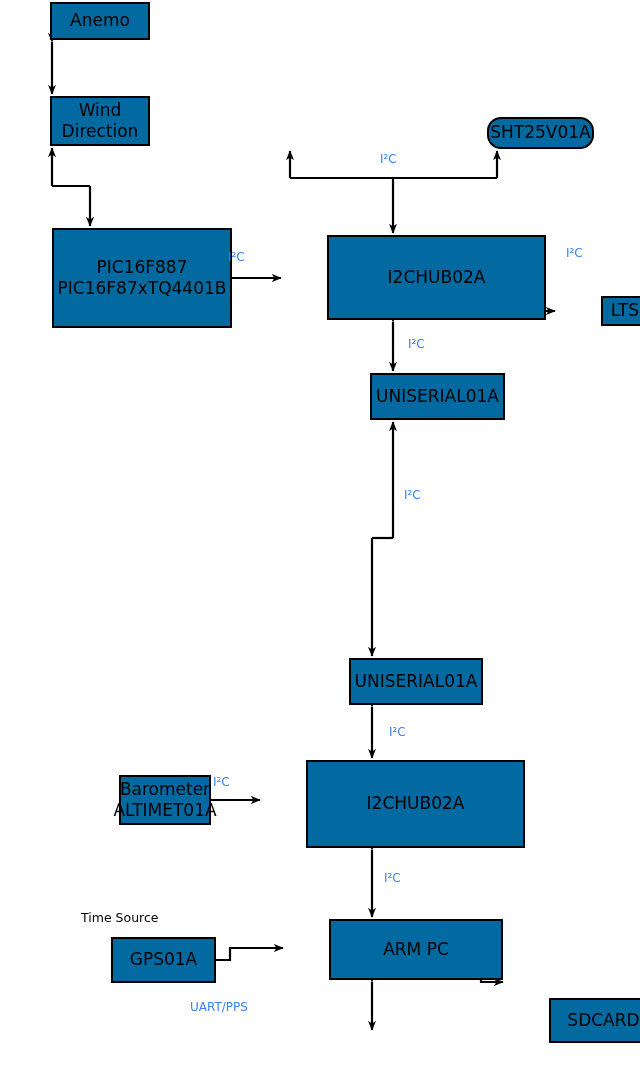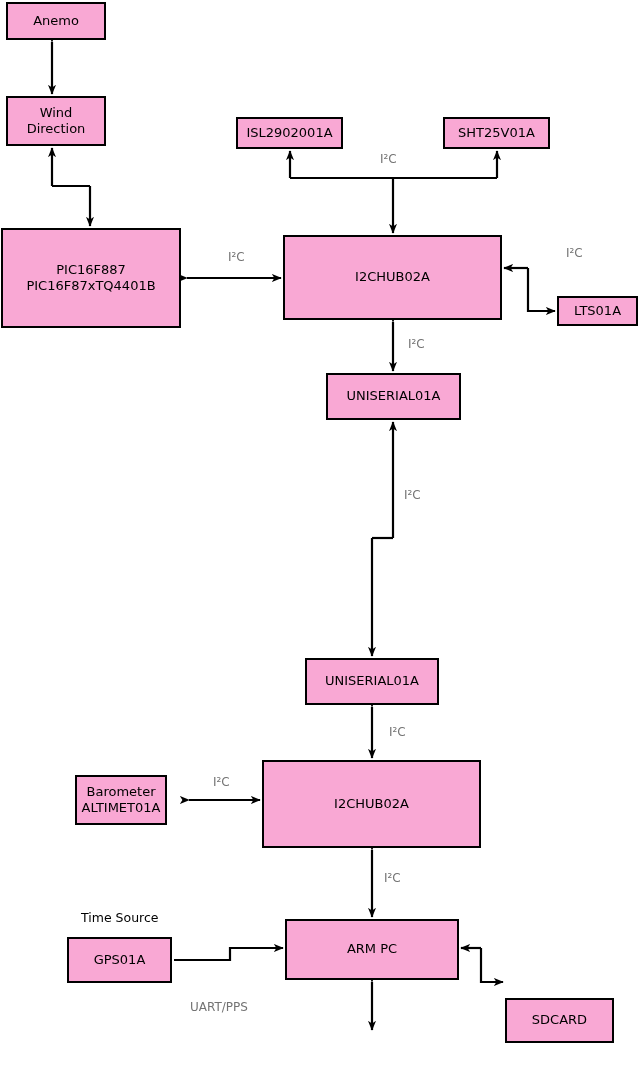--- a/index.html
+++ b/index.html
@@ -23,35 +23,36 @@
     left: 0;
     top: 0;
     width: 640px;
     height: 1089px;
     pointer-events: none;
   }
   .node {
     position: absolute;
     box-sizing: border-box;
     border: 2px solid #000000;
-    background: #f9a8d4;
+    background: #0369a1;
     display: flex;
     align-items: center;
     justify-content: center;
     text-align: center;
     line-height: 1.25;
-    font-size: 13px;
+    font-size: 17px;
     color: #000000;
     white-space: pre-line;
     z-index: 2;
+    margin-left: 44px;
   }
   .edge-label {
     position: absolute;
     font-size: 12px;
-    color: #737373;
+    color: #3b82f6;
     white-space: nowrap;
     z-index: 3;
     background: transparent;
   }
   .free-label {
     position: absolute;
     font-size: 12.5px;
     color: #000000;
     white-space: nowrap;
     z-index: 3;
@@ -127,30 +128,27 @@
 
   <div class="node" style="left:6px; top:2px; width:100px; height:38px;">
     <span>Anemo</span>
   </div>
 
   <div class="node" style="left:6px; top:96px; width:100px; height:50px;">
     <span>Wind
 Direction</span>
   </div>
 
-  <div class="node" style="left:1px; top:228px; width:180px; height:100px;">
+  <div class="node" style="left:8px; top:228px; width:180px; height:100px;">
     <span>PIC16F887
 PIC16F87xTQ4401B</span>
   </div>
 
-  <div class="node" style="left:236px; top:117px; width:107px; height:32px;">
-    <span>ISL2902001A</span>
-  </div>
-
-  <div class="node" style="left:443px; top:117px; width:107px; height:32px;">
+
+  <div class="node" style="left:443px; top:117px; width:107px; height:32px;border-radius:14px;">
     <span>SHT25V01A</span>
   </div>
 
   <div class="node" style="left:283px; top:235px; width:219px; height:85px;">
     <span>I2CHUB02A</span>
   </div>
 
   <div class="node" style="left:557px; top:296px; width:81px; height:30px;">
     <span>LTS01A</span>
   </div>

